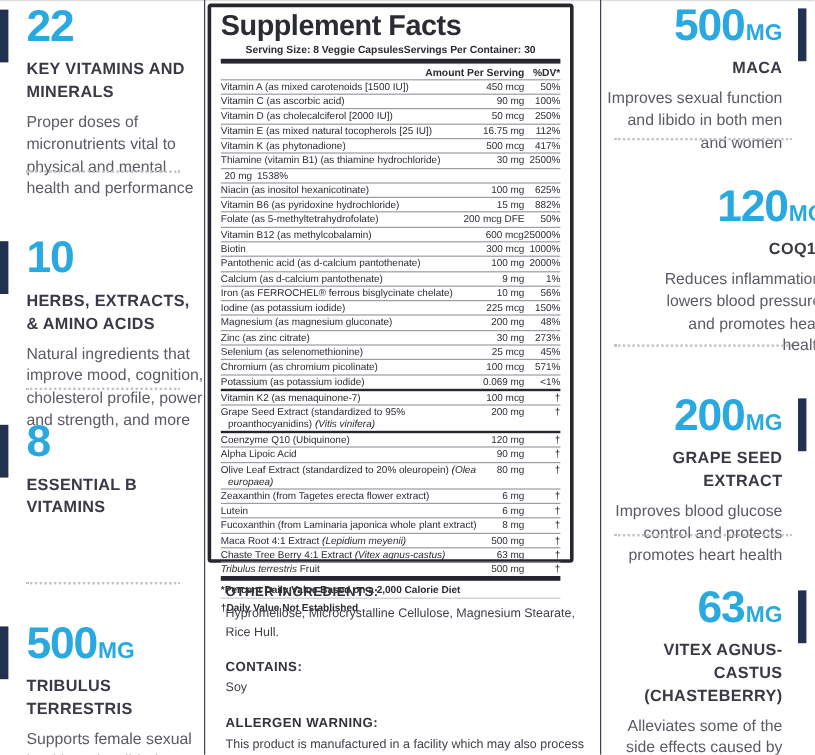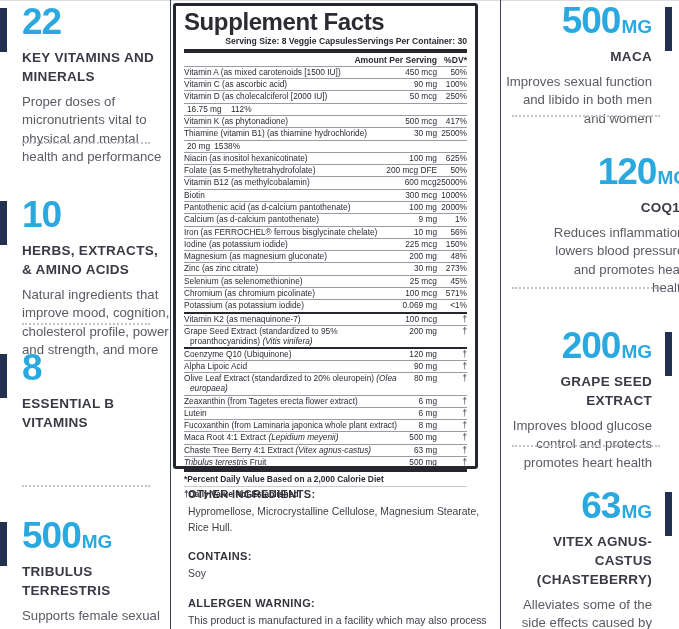--- a/index.html
+++ b/index.html
@@ -32,21 +32,21 @@
   .left-dots{left:22px;width:128px;}
   .right-dots{left:512px;width:148px;}
 
   
   #panel{
     position:absolute;left:173px;top:3px;width:305px;height:466px;
     border:3px solid var(--rule);border-radius:3px;background:#fff;
     padding:3px 8px 5px;color:var(--panel-ink);
   }
   #panel h1{font-size:24px;font-weight:800;letter-spacing:-.4px;line-height:1.08;color:var(--panel-ink);}
-  .serving-row{display:flex;justify-content:flex-end;font-size:8.6px;font-weight:700;margin:1px 0 3px;}
+  .serving-row{display:flex;justify-content:center;font-size:8.6px;font-weight:700;margin:1px 0 3px;}
   .bar{height:4px;background:var(--rule);}
   .hdr-row{display:flex;align-items:flex-end;font-size:8.6px;font-weight:700;padding:2px 0 1px;}
   .hdr-row .sp{flex:1;}
   .hdr-row .hdv{width:30px;text-align:right;}
   .row{display:flex;align-items:flex-start;border-top:1px solid var(--hairline);padding:1px 0 0.5px;font-size:8.3px;line-height:1.18;}
   .row.thick{border-top:2px solid var(--rule);}
   .rname{flex:1 1 auto;padding-left:6px;text-indent:-6px;}
   .ramt{flex:0 0 auto;text-align:right;margin-left:3px;white-space:nowrap;}
   .rdv{flex:0 0 30px;text-align:right;white-space:nowrap;}
   #rows i{font-style:italic;}
@@ -148,20 +148,21 @@
         <span class="rname">Vitamin C (as ascorbic acid)</span>
         <span class="ramt">90 mg</span>
         <span class="rdv">100%</span>
       </div>
       <div class="row">
         <span class="rname">Vitamin D (as cholecalciferol [2000 IU])</span>
         <span class="ramt">50 mcg</span>
         <span class="rdv">250%</span>
       </div>
       <div class="row">
+        <span class="rname">Vitamin E (as mixed natural tocopherols [25 IU])</span>
         <span class="ramt">16.75 mg</span>
         <span class="rdv">112%</span>
       </div>
       <div class="row">
         <span class="rname">Vitamin K (as phytonadione)</span>
         <span class="ramt">500 mcg</span>
         <span class="rdv">417%</span>
       </div>
       <div class="row">
         <span class="rname">Thiamine (vitamin B1) (as thiamine hydrochloride)</span>
@@ -169,20 +170,25 @@
         <span class="rdv">2500%</span>
       </div>
       <div class="row">
         <span class="ramt">20 mg</span>
         <span class="rdv">1538%</span>
       </div>
       <div class="row">
         <span class="rname">Niacin (as inositol hexanicotinate)</span>
         <span class="ramt">100 mg</span>
         <span class="rdv">625%</span>
+      </div>
+      <div class="row">
+        <span class="rname">Vitamin B6 (as pyridoxine hydrochloride)</span>
+        <span class="ramt">15 mg</span>
+        <span class="rdv">882%</span>
       </div>
       <div class="row">
         <span class="rname">Folate (as 5-methyltetrahydrofolate)</span>
         <span class="ramt">200 mcg DFE</span>
         <span class="rdv">50%</span>
       </div>
       <div class="row">
         <span class="rname">Vitamin B12 (as methylcobalamin)</span>
         <span class="ramt">600 mcg</span>
         <span class="rdv">25000%</span>

